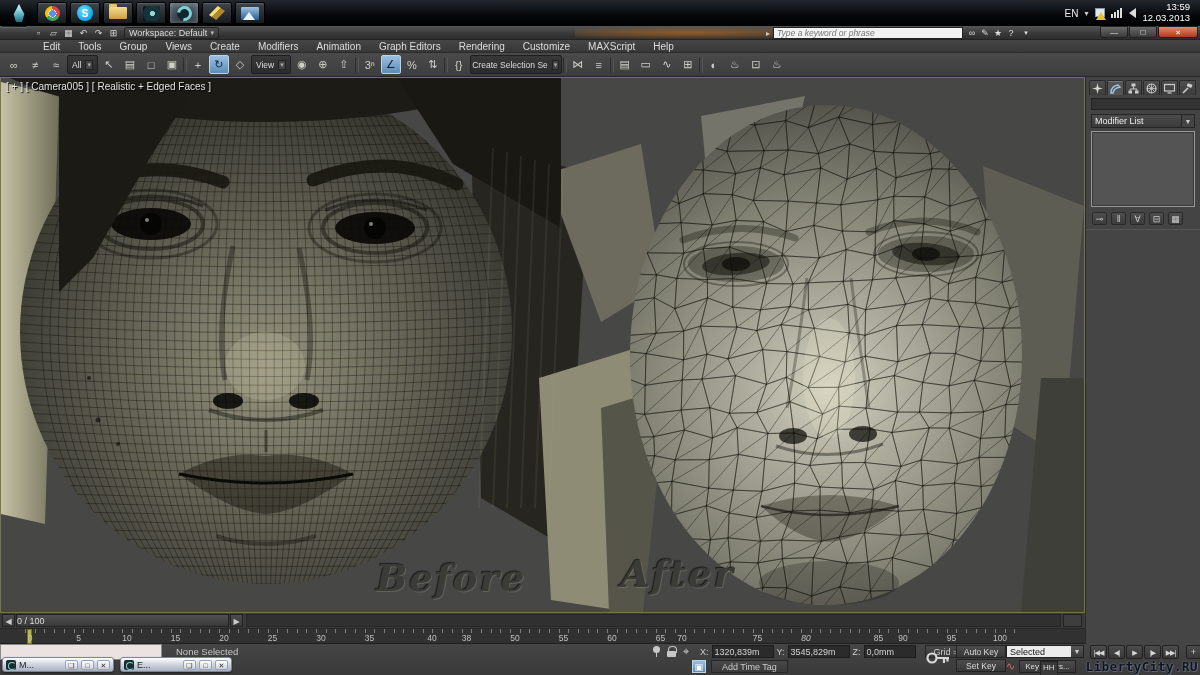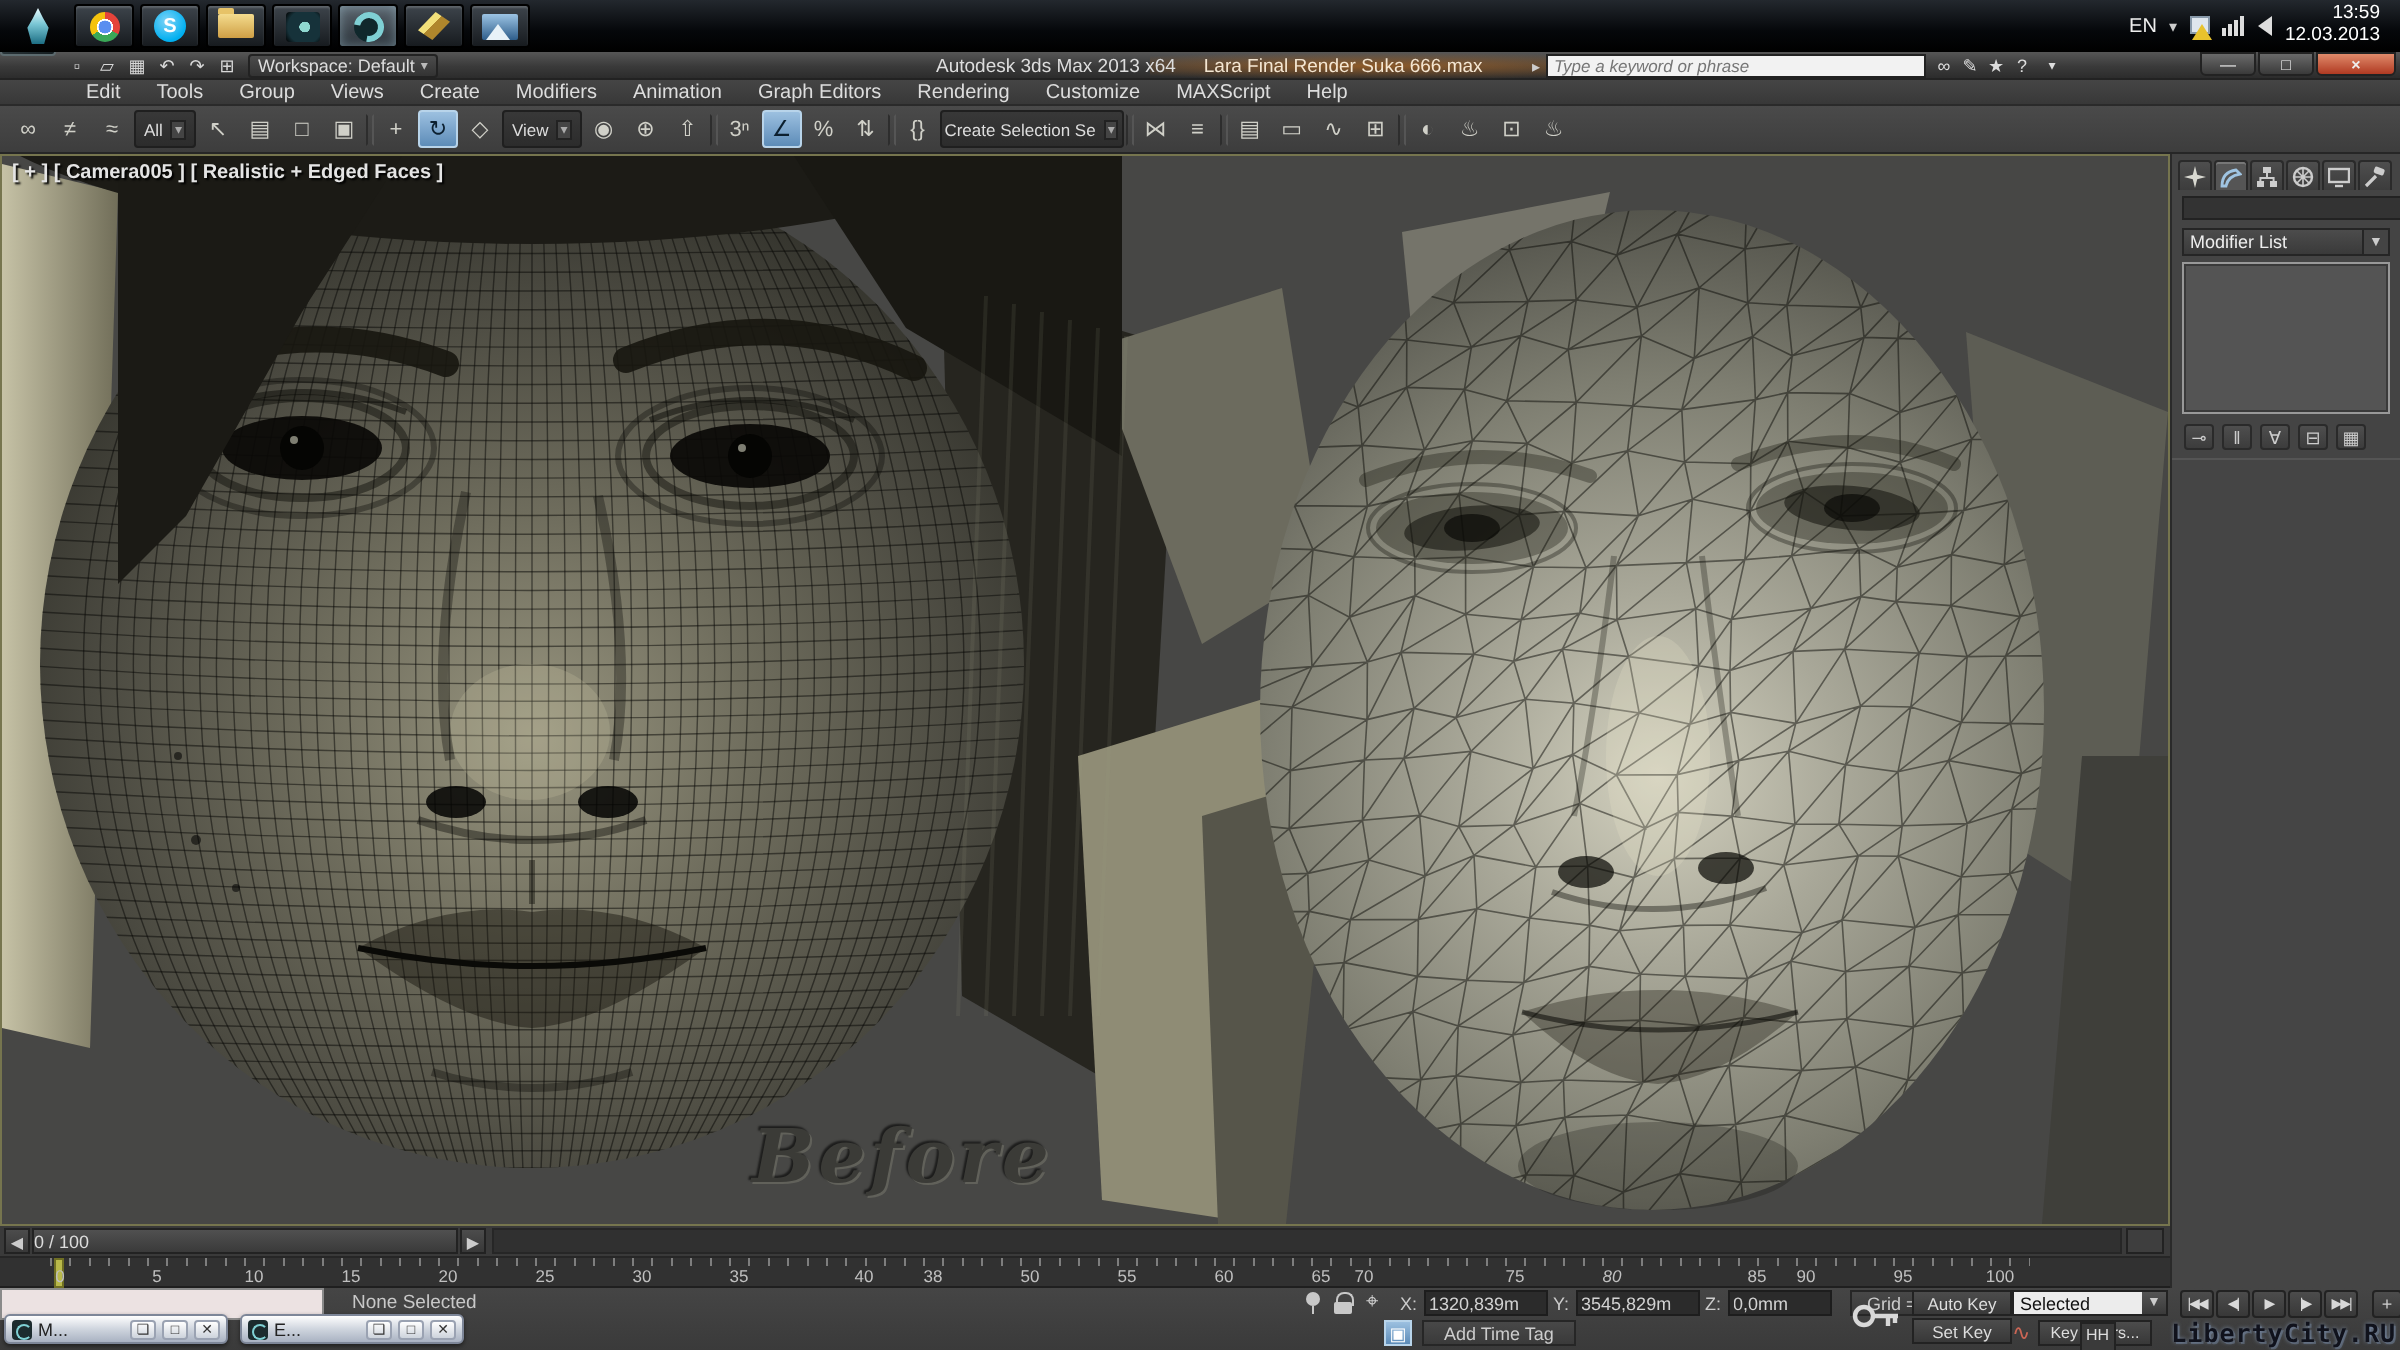--- a/index.html
+++ b/index.html
@@ -76,21 +76,21 @@
   .tb-item .tb-glyph:empty,.tb-item .tb-label:empty{display:none}
   .tb-item.t-dropdown{background:linear-gradient(#383838,#2c2c2c);border:1px solid #1f1f1f;padding:0 4px;font-size:8.5px;color:#ddd;max-width:92px;overflow:hidden;white-space:nowrap}
   .tb-item.t-dropdown::after{content:"▾";font-size:7px;color:#aaa;background:#444;border:1px solid #222;padding:0 1px;margin-left:2px}
   .tb-item.t-sep{min-width:4px;width:4px;border-left:1px solid #2d2d2d;border-right:1px solid #555;height:16px;border-radius:0}
   .tb-item.active{background:linear-gradient(#9cc0e0,#5d8cb8);border:1px solid #b8d4ea;color:#0c2030}
   .tb-label{font-size:8.5px}
 
   
   #viewport{position:absolute;left:0;top:77px;width:1085px;height:536px;background:#474745;border:1px solid #76754e;z-index:5}
   #vpsvg{position:absolute;left:0;top:0}
-  #vp-label{position:absolute;left:5px;top:3px;font-size:10px;font-weight:bold;color:#e4e4e4;text-shadow:1px 1px 1px #000;z-index:6}
+  #vp-label{position:absolute;left:5px;top:3px;font-size:10px;font-weight:normal;color:#e4e4e4;text-shadow:1px 1px 1px #000;z-index:6}
   .mesh-caption{position:absolute;font-family:"DejaVu Serif","Liberation Serif",serif;font-style:italic;font-weight:bold;
     font-size:37px;color:#3b3b37;letter-spacing:2px;z-index:6;
     text-shadow:1px 1px 0 rgba(165,165,148,.28),-1px -1px 1px rgba(0,0,0,.6)}
   #cap-before{left:375px;top:478px}
   #cap-after{left:620px;top:474px}
 
   
   #cmdpanel{position:absolute;left:1085px;top:77px;width:115px;height:567px;background:#444;border-left:1px solid #2a2a2a;z-index:10}
   #cp-tabs{display:flex;align-items:flex-end;gap:1px;padding:2px 3px 0 3px;height:18px}
   .cp-tab{width:17px;height:15px;background:linear-gradient(#4e4e4e,#3c3c3c);border:1px solid #2a2a2a;border-bottom:none;border-radius:2px 2px 0 0;display:flex;align-items:center;justify-content:center}
@@ -236,24 +236,20 @@
     <div class="qat-btn">▫</div>
         <div class="qat-btn">▱</div>
         <div class="qat-btn">▦</div>
         <div class="qat-btn">↶</div>
         <div class="qat-btn">↷</div>
         <div class="qat-btn">⊞</div>
       </div>
     <div id="workspace">
         <span>Workspace: Default</span>
       </div>
-    <div id="titles">
-      <span id="app-title">Autodesk 3ds Max 2013 x64</span>
-      <span id="doc-title">Lara Final Render Suka 666.max</span>
-    </div>
     <div id="search-wrap">
       <span id="search-arrow">▸</span>
       <input id="search-input" placeholder="Type a keyword or phrase" style="">
       <span class="srch-ic-wrap" style="display:flex;gap:1px">
 
       <span class="srch-ic">∞</span>
           <span class="srch-ic">✎</span>
           <span class="srch-ic">★</span>
           <span class="srch-ic">?</span>
         </span>
@@ -644,20 +640,21 @@
         <path d="M 850 200 Q 860 280 868 330" stroke="rgba(20,20,14,0.3)" stroke-width="3" fill="none"></path>
         <ellipse cx="792" cy="358" rx="14" ry="8" fill="rgba(8,8,4,0.7)"></ellipse>
         <ellipse cx="862" cy="356" rx="14" ry="8" fill="rgba(8,8,4,0.7)"></ellipse>
         <path d="M 775 368 Q 828 386 882 366" stroke="rgba(12,12,8,0.4)" stroke-width="3" fill="none"></path>
         <path d="M 760 428 Q 828 406 898 428 Q 860 462 828 464 Q 796 462 760 428 Z" fill="rgba(28,26,18,0.35)"></path>
         <path d="M 760 428 Q 828 446 898 428" stroke="rgba(10,10,6,0.55)" stroke-width="2.5" fill="none"></path>
         <ellipse cx="828" cy="505" rx="70" ry="22" fill="rgba(15,15,10,0.25)"></ellipse>
       </svg>
     <div id="vp-label">[ + ] [ Camera005 ] [ Realistic + Edged Faces ]</div>
     <div id="cap-before" class="mesh-caption">Before</div>
+    <div id="cap-after" class="mesh-caption">After</div>
   </div>
 
   <div id="cmdpanel">
     <div id="cp-tabs">
       <div class="cp-tab">
         <svg width="11" height="11" viewBox="0 0 11 11">
             <path d="M5.5 0 L6.6 4.4 L11 5.5 L6.6 6.6 L5.5 11 L4.4 6.6 L0 5.5 L4.4 4.4 Z" fill="#d8d8d0"></path>
           </svg>
       </div>
       <div class="cp-tab active">

